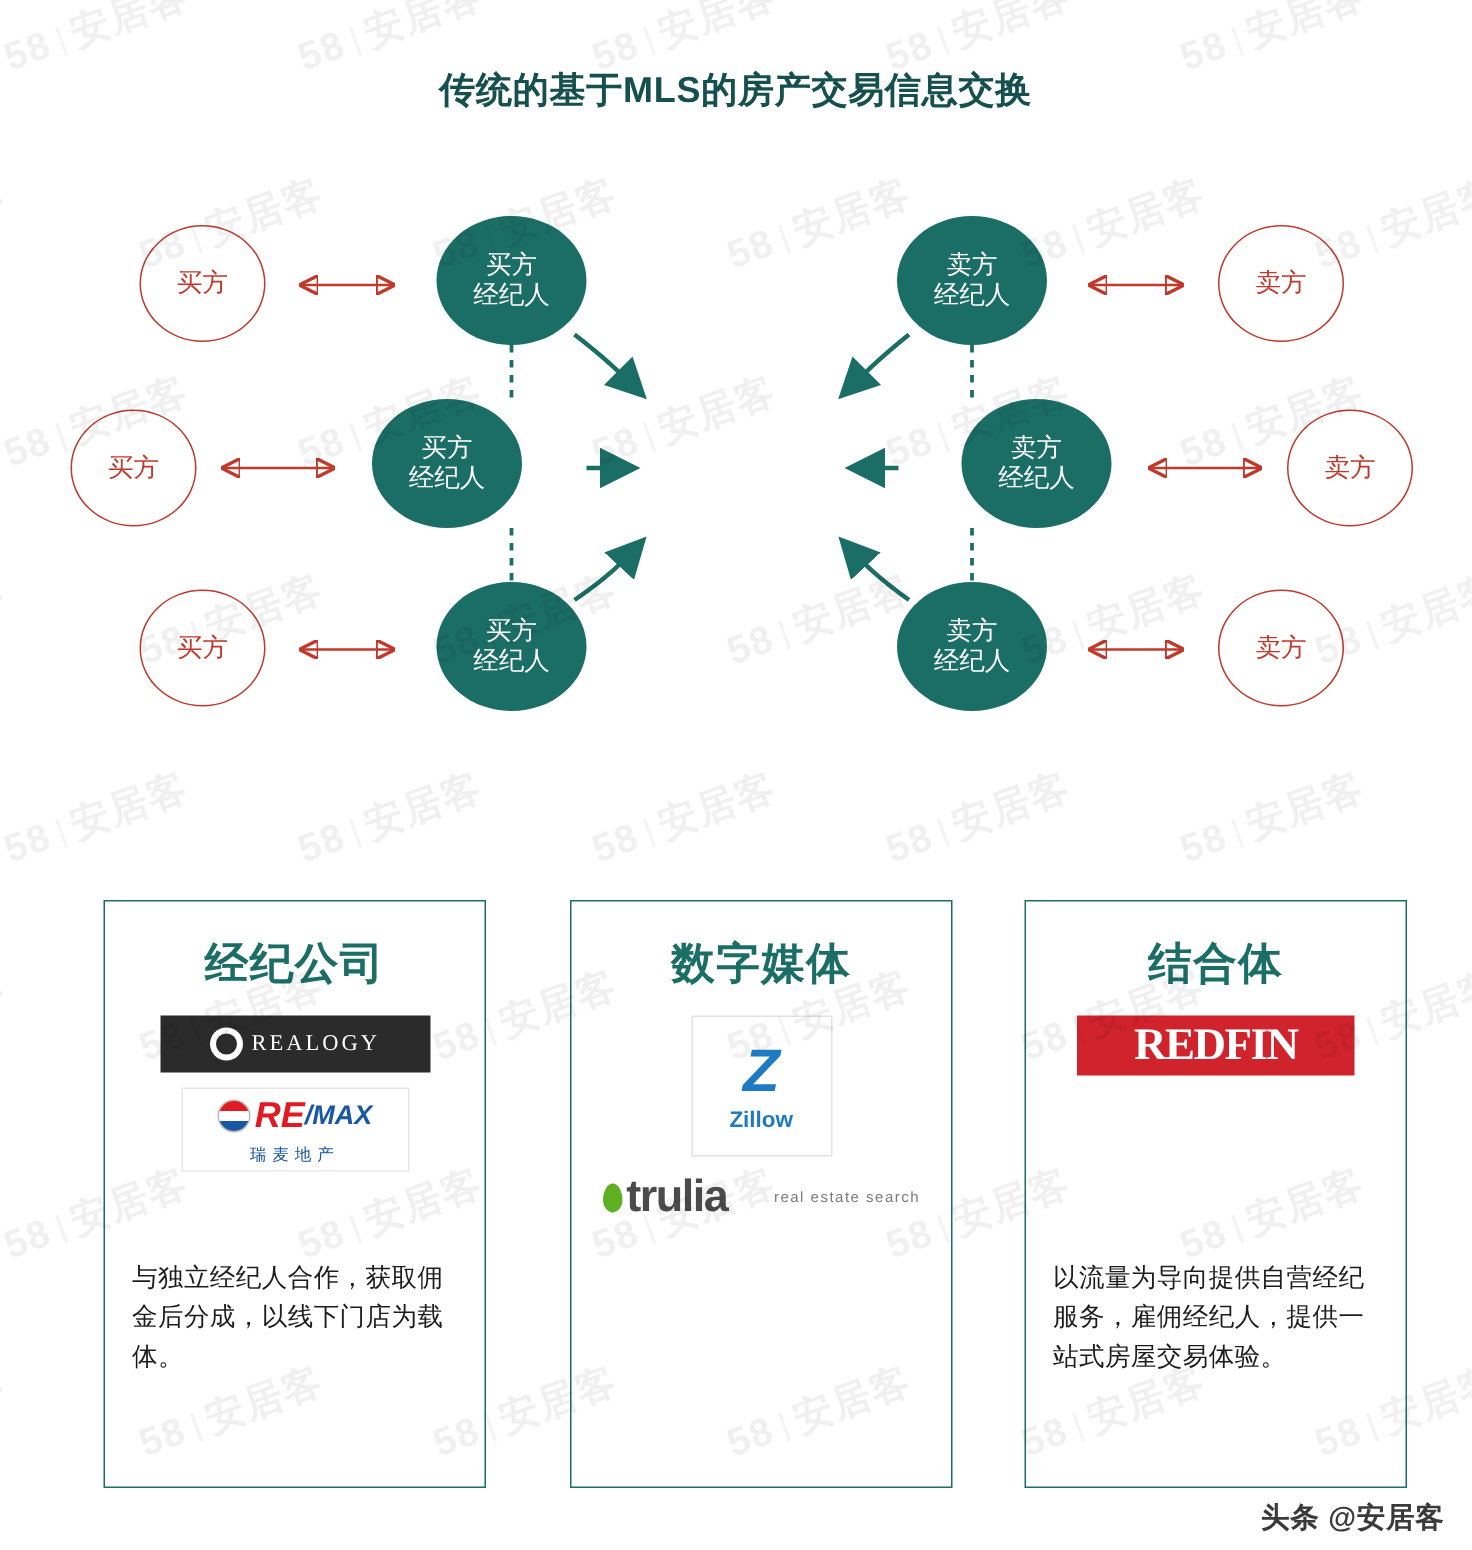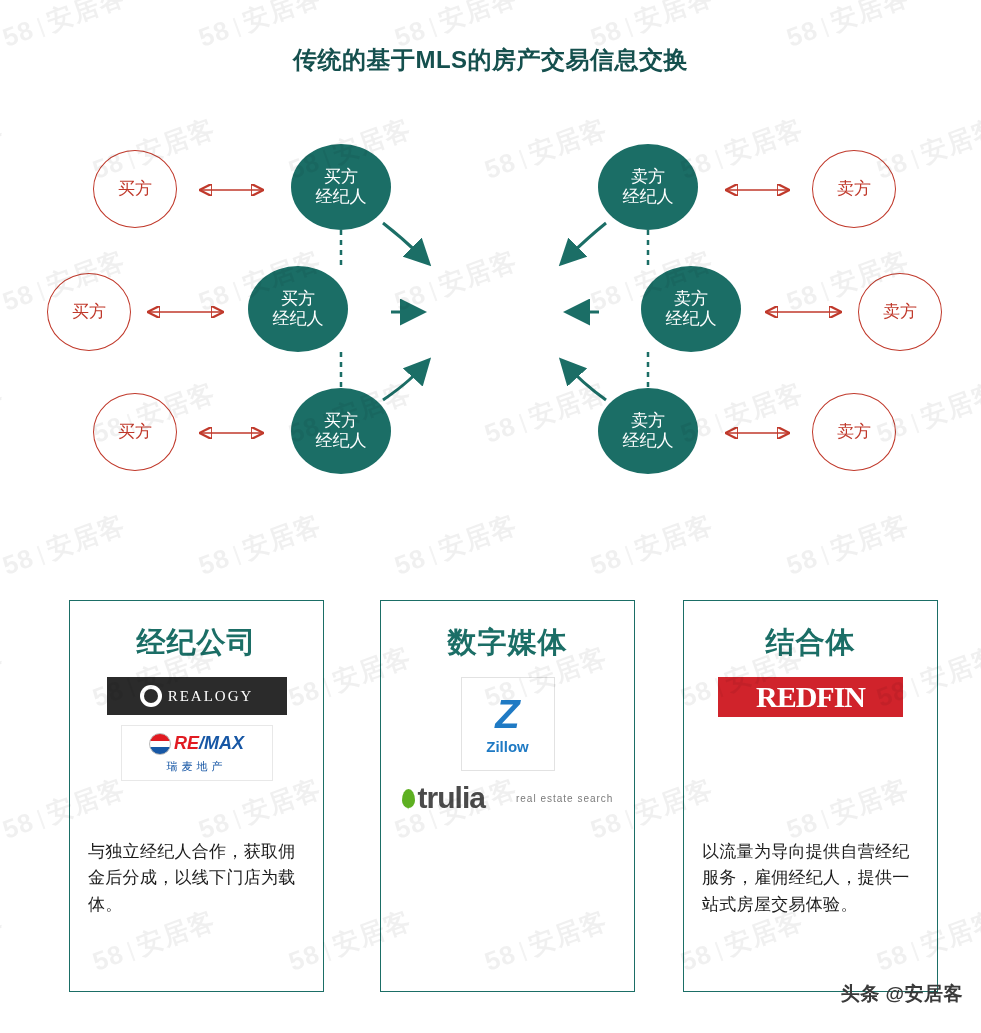--- a/index.html
+++ b/index.html
@@ -77,21 +77,21 @@
   .realogy .mark i{display:block;width:14px;height:14px;border-radius:50%;
     background:#2b2b2b;}
 
   
   .remax{width:150px;height:54px;background:#fff;display:flex;flex-direction:column;
          align-items:center;justify-content:center;border:1px solid #e8e8e8;}
   .remax .top{display:flex;align-items:center;}
   .remax .bal{width:20px;height:20px;border-radius:50%;
     background:linear-gradient(#e11b22 0 33%,#ffffff 33% 66%,#1757a5 66% 100%);
     border:1px solid #bbb;margin-right:3px;}
-  .remax .re{color:#e11b22;font-weight:bold;font-size:18px;font-style:italic;}
+  .remax .re{color:#e11b22;font-weight:bold;font-size:24px;font-style:italic;}
   .remax .sl{color:#1757a5;font-weight:bold;font-size:18px;font-style:italic;}
   .remax .mx{color:#1757a5;font-weight:bold;font-size:18px;font-style:italic;}
   .remax .cn{font-size:11px;letter-spacing:4px;color:#1757a5;margin-top:4px;}
 
   
   .zillow{width:92px;height:92px;background:#fff;border:1px solid #e2e2e2;
     display:flex;flex-direction:column;align-items:center;justify-content:center;}
   .zillow .z{font-size:40px;color:#1f7ac4;font-weight:bold;font-style:italic;line-height:1;}
   .zillow .name{font-size:15px;color:#1f7ac4;font-weight:bold;margin-top:4px;}
 
@@ -105,21 +105,21 @@
   .trulia .tx{font-size:30px;color:#4b4b4b;font-weight:bold;letter-spacing:-1px;}
   .trulia .sub{font-size:10px;color:#7a7a7a;letter-spacing:1px;margin-top:1px;padding-left:31px;}
 
   
   .redfin{width:185px;height:40px;background:#d0232b;display:flex;align-items:center;
     justify-content:center;}
   .redfin .t{color:#fff;font-size:30px;font-weight:bold;font-family:"Liberation Serif",serif;
     letter-spacing:-1px;}
 
   
-  #credit{position:absolute;right:18px;bottom:26px;font-size:19px;color:#3a3a3a;
+  #credit{position:absolute;right:18px;bottom:8px;font-size:19px;color:#3a3a3a;
     z-index:6;font-weight:bold;letter-spacing:.5px;}
 </style>
 </head>
 <body>
 
 <div id="watermark">
     <div class="wm" style="left: 0px; top: 0px;">58<span class="bar"></span>安居客</div>
     <div class="wm" style="left: 196px; top: 0px;">58<span class="bar"></span>安居客</div>
     <div class="wm" style="left: 392px; top: 0px;">58<span class="bar"></span>安居客</div>
     <div class="wm" style="left: 588px; top: 0px;">58<span class="bar"></span>安居客</div>

